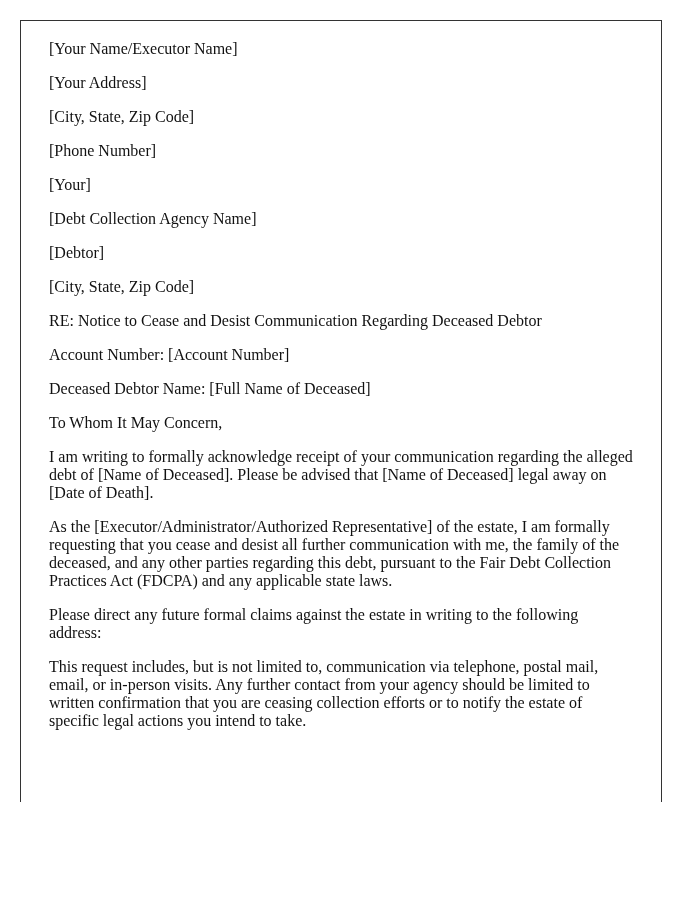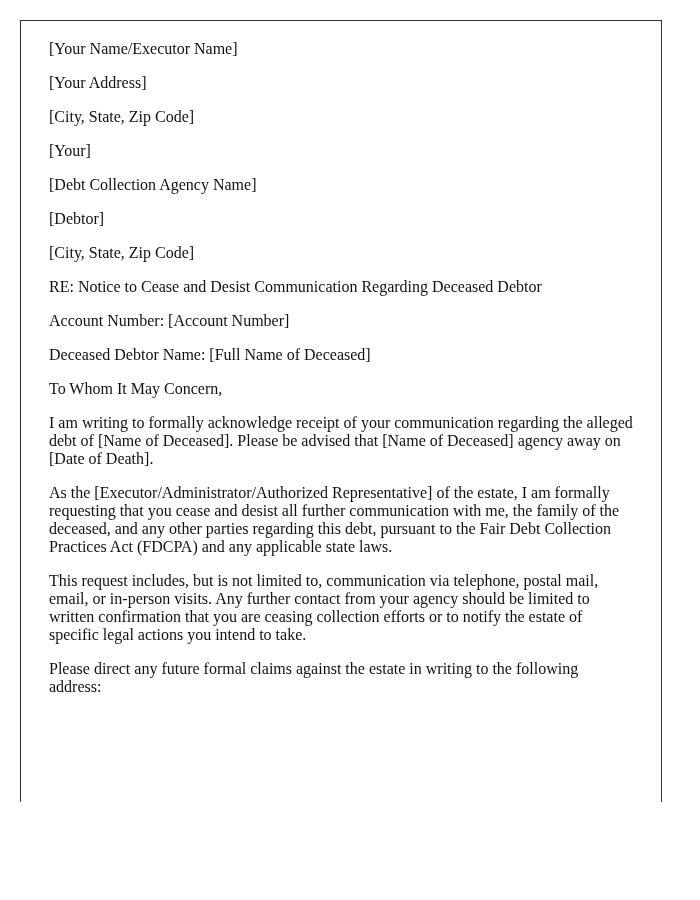--- a/index.html
+++ b/index.html
@@ -48,33 +48,34 @@
 </head>
 <body>
 
 <div class="page-clip">
   <div class="page">
 
     <div>
       <p class="line">[Your Name/Executor Name]</p>
       <p class="line">[Your Address]</p>
       <p class="line">[City, State, Zip Code]</p>
+      <p class="line">[Phone Number]</p>
       <p class="line">[Your]</p>
     </div>
 
     <div>
       <p class="line">[Debt Collection Agency Name]</p>
       <p class="line">[Debtor]</p>
       <p class="line">[City, State, Zip Code]</p>
     </div>
 
     <p class="line re-line">RE: Notice to Cease and Desist Communication Regarding Deceased Debtor</p>
     <p class="line">Account Number: [Account Number]</p>
     <p class="line">Deceased Debtor Name: [Full Name of Deceased]</p>
     <p class="line">To Whom It May Concern,</p>
 
-    <p class="para">I am writing to formally acknowledge receipt of your communication regarding the alleged debt of [Name of Deceased]. Please be advised that [Name of Deceased] agency away on [Date of Death].</p>
+    <p class="para">I am writing to formally acknowledge receipt of your communication regarding the alleged debt of [Name of Deceased]. Please be advised that [Name of Deceased] legal away on [Date of Death].</p>
     <p class="para">As the [Executor/Administrator/Authorized Representative] of the estate, I am formally requesting that you cease and desist all further communication with me, the family of the deceased, and any other parties regarding this debt, pursuant to the Fair Debt Collection Practices Act (FDCPA) and any applicable state laws.</p>
+    <p class="para">Please direct any future formal claims against the estate in writing to the following address:</p>
     <p class="para">This request includes, but is not limited to, communication via telephone, postal mail, email, or in-person visits. Any further contact from your agency should be limited to written confirmation that you are ceasing collection efforts or to notify the estate of specific legal actions you intend to take.</p>
-    <p class="para">Please direct any future formal claims against the estate in writing to the following address:</p>
 
   </div>
 </div>
 
 </body></html>

